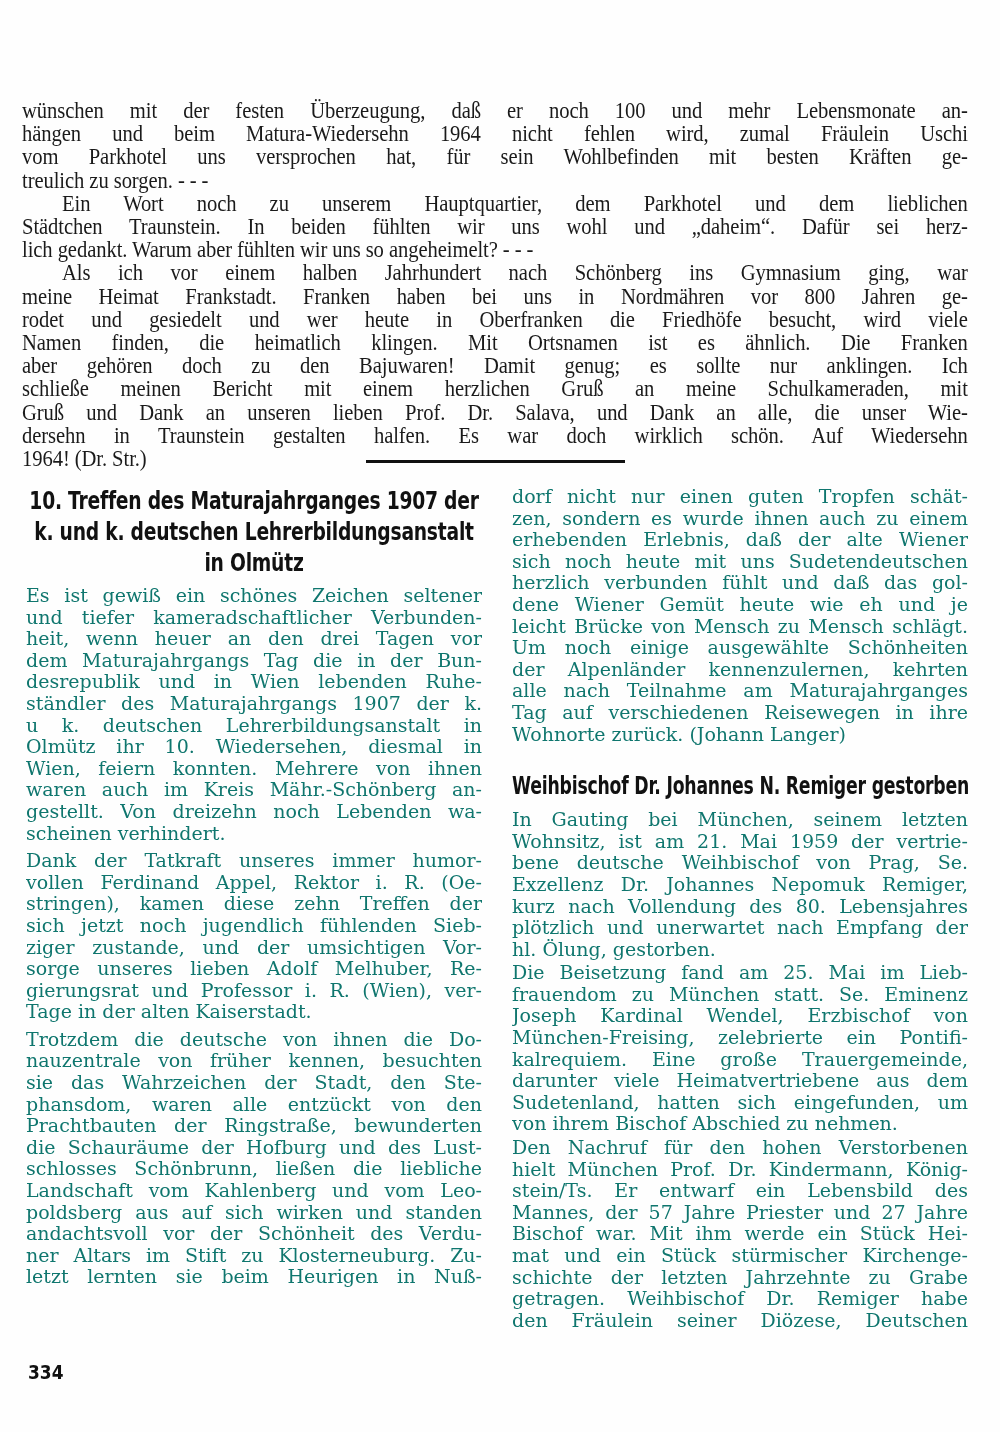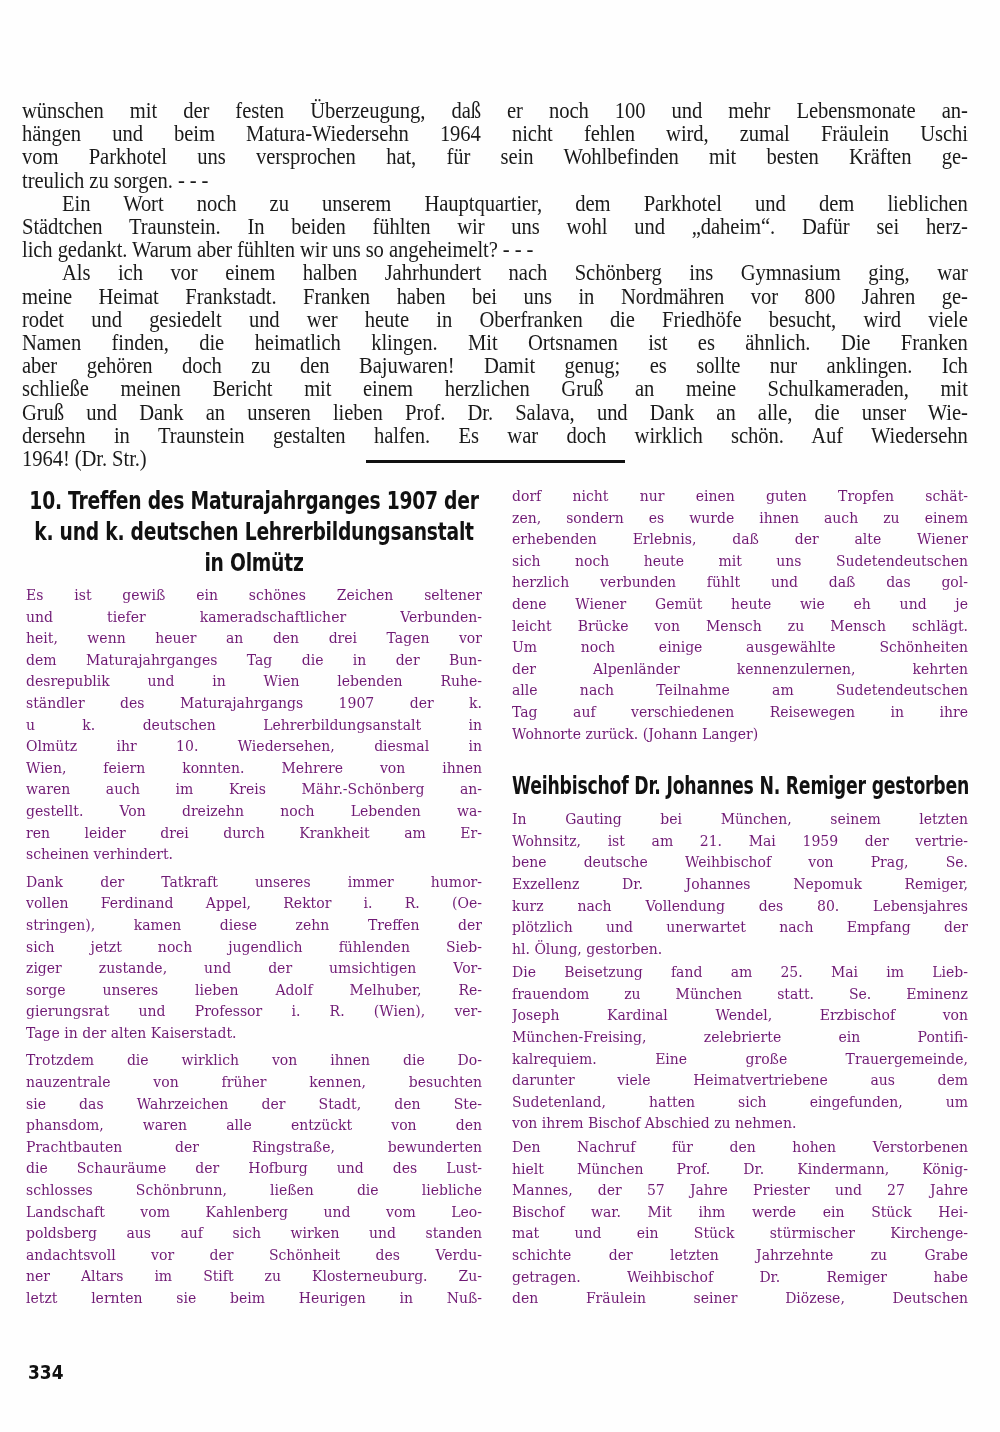--- a/index.html
+++ b/index.html
@@ -32,21 +32,21 @@
       font-weight: bold; color: #111;
       font-size: 24px; line-height: 31px; text-align: center;
       transform: scaleX(0.78); transform-origin: center top;
       margin: 0 -60px; white-space: nowrap;
       letter-spacing: -0.3px;
     }
     .headline .hl { display: block; }
 
     .body-text {
       font-family: "DejaVu Serif", "Liberation Serif", serif;
-      font-size: 14px; line-height: 21.6px; color: #701a75;
+      font-size: 19px; line-height: 21.6px; color: #0f766e;
       margin: 0;
     }
     .body-text .line { display: block; white-space: nowrap; text-align: justify; text-align-last: justify; overflow: hidden; height: 21.6px; }
     .body-text .line.last { text-align-last: left; }
     .para { margin: 0 0 6px 0; }
 
     .hl-left { margin-top: 0px; margin-bottom: 6px; }
     .left-body { margin-top: 2px; }
 
     .head-right {
@@ -103,43 +103,42 @@
     <h2 class="headline hl-left">
       <span class="hl">10. Treffen des Maturajahrganges 1907 der</span>
       <span class="hl">k. und k. deutschen Lehrerbildungsanstalt</span>
       <span class="hl">in Olmütz</span>
     </h2>
     <div class="body-text left-body">
       <div class="para">
           <span class="line">Es ist gewiß ein schönes Zeichen seltener</span>
           <span class="line">und tiefer kameradschaftlicher Verbunden-</span>
           <span class="line">heit, wenn heuer an den drei Tagen vor</span>
-          <span class="line">dem Maturajahrganges Tag die in der Bun-</span>
+          <span class="line">dem Maturajahrgangs Tag die in der Bun-</span>
           <span class="line">desrepublik und in Wien lebenden Ruhe-</span>
           <span class="line">ständler des Maturajahrgangs 1907 der k.</span>
           <span class="line">u k. deutschen Lehrerbildungsanstalt in</span>
           <span class="line">Olmütz ihr 10. Wiedersehen, diesmal in</span>
           <span class="line">Wien, feiern konnten. Mehrere von ihnen</span>
           <span class="line">waren auch im Kreis Mähr.-Schönberg an-</span>
           <span class="line">gestellt. Von dreizehn noch Lebenden wa-</span>
-          <span class="line">ren leider drei durch Krankheit am Er-</span>
           <span class="line last">scheinen verhindert.</span>
         </div>
       <div class="para">
           <span class="line">Dank der Tatkraft unseres immer humor-</span>
           <span class="line">vollen Ferdinand Appel, Rektor i. R. (Oe-</span>
           <span class="line">stringen), kamen diese zehn Treffen der</span>
           <span class="line">sich jetzt noch jugendlich fühlenden Sieb-</span>
           <span class="line">ziger zustande, und der umsichtigen Vor-</span>
           <span class="line">sorge unseres lieben Adolf Melhuber, Re-</span>
           <span class="line">gierungsrat und Professor i. R. (Wien), ver-</span>
           <span class="line last">Tage in der alten Kaiserstadt.</span>
         </div>
       <div class="para">
-          <span class="line">Trotzdem die wirklich von ihnen die Do-</span>
+          <span class="line">Trotzdem die deutsche von ihnen die Do-</span>
           <span class="line">nauzentrale von früher kennen, besuchten</span>
           <span class="line">sie das Wahrzeichen der Stadt, den Ste-</span>
           <span class="line">phansdom, waren alle entzückt von den</span>
           <span class="line">Prachtbauten der Ringstraße, bewunderten</span>
           <span class="line">die Schauräume der Hofburg und des Lust-</span>
           <span class="line">schlosses Schönbrunn, ließen die liebliche</span>
           <span class="line">Landschaft vom Kahlenberg und vom Leo-</span>
           <span class="line">poldsberg aus auf sich wirken und standen</span>
           <span class="line">andachtsvoll vor der Schönheit des Verdu-</span>
           <span class="line">ner Altars im Stift zu Klosterneuburg. Zu-</span>
@@ -153,21 +152,21 @@
       <div class="para">
           <span class="line">dorf nicht nur einen guten Tropfen schät-</span>
           <span class="line">zen, sondern es wurde ihnen auch zu einem</span>
           <span class="line">erhebenden Erlebnis, daß der alte Wiener</span>
           <span class="line">sich noch heute mit uns Sudetendeutschen</span>
           <span class="line">herzlich verbunden fühlt und daß das gol-</span>
           <span class="line">dene Wiener Gemüt heute wie eh und je</span>
           <span class="line">leicht Brücke von Mensch zu Mensch schlägt.</span>
           <span class="line">Um noch einige ausgewählte Schönheiten</span>
           <span class="line">der Alpenländer kennenzulernen, kehrten</span>
-          <span class="line">alle nach Teilnahme am Sudetendeutschen</span>
+          <span class="line">alle nach Teilnahme am Maturajahrganges</span>
           <span class="line">Tag auf verschiedenen Reisewegen in ihre</span>
           <span class="line last">Wohnorte zurück. (Johann Langer)</span>
         </div>
     </div>
     <h2 class="head-right">Weihbischof Dr. Johannes N. Remiger gestorben</h2>
     <div class="body-text">
       <div class="para" style="margin-bottom:2px">
           <span class="line">In Gauting bei München, seinem letzten</span>
           <span class="line">Wohnsitz, ist am 21. Mai 1959 der vertrie-</span>
           <span class="line">bene deutsche Weihbischof von Prag, Se.</span>
@@ -182,20 +181,21 @@
           <span class="line">Joseph Kardinal Wendel, Erzbischof von</span>
           <span class="line">München-Freising, zelebrierte ein Pontifi-</span>
           <span class="line">kalrequiem. Eine große Trauergemeinde,</span>
           <span class="line">darunter viele Heimatvertriebene aus dem</span>
           <span class="line">Sudetenland, hatten sich eingefunden, um</span>
           <span class="line last">von ihrem Bischof Abschied zu nehmen.</span>
         </div>
       <div class="para">
           <span class="line">Den Nachruf für den hohen Verstorbenen</span>
           <span class="line">hielt München Prof. Dr. Kindermann, König-</span>
+          <span class="line">stein/Ts. Er entwarf ein Lebensbild des</span>
           <span class="line">Mannes, der 57 Jahre Priester und 27 Jahre</span>
           <span class="line">Bischof war. Mit ihm werde ein Stück Hei-</span>
           <span class="line">mat und ein Stück stürmischer Kirchenge-</span>
           <span class="line">schichte der letzten Jahrzehnte zu Grabe</span>
           <span class="line">getragen. Weihbischof Dr. Remiger habe</span>
           <span class="line">den Fräulein seiner Diözese, Deutschen</span>
         </div>
     </div>
   </div>
 

